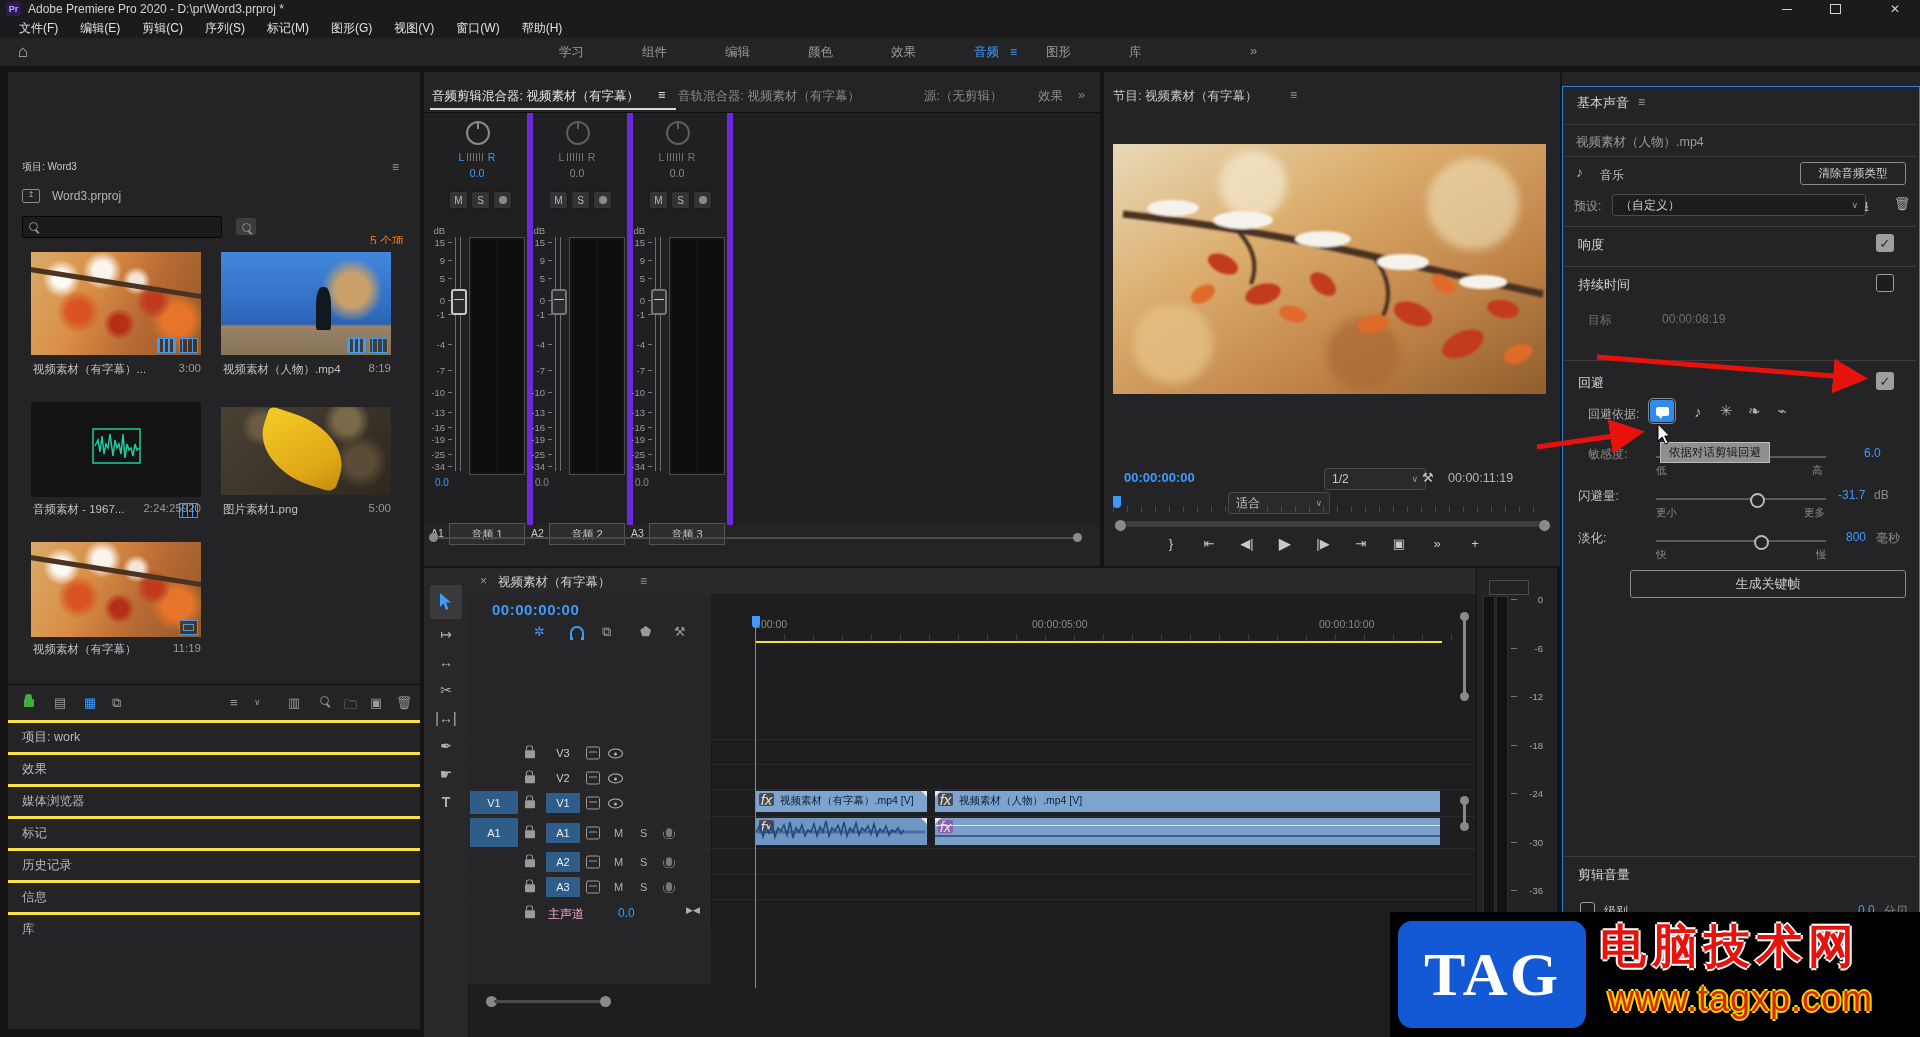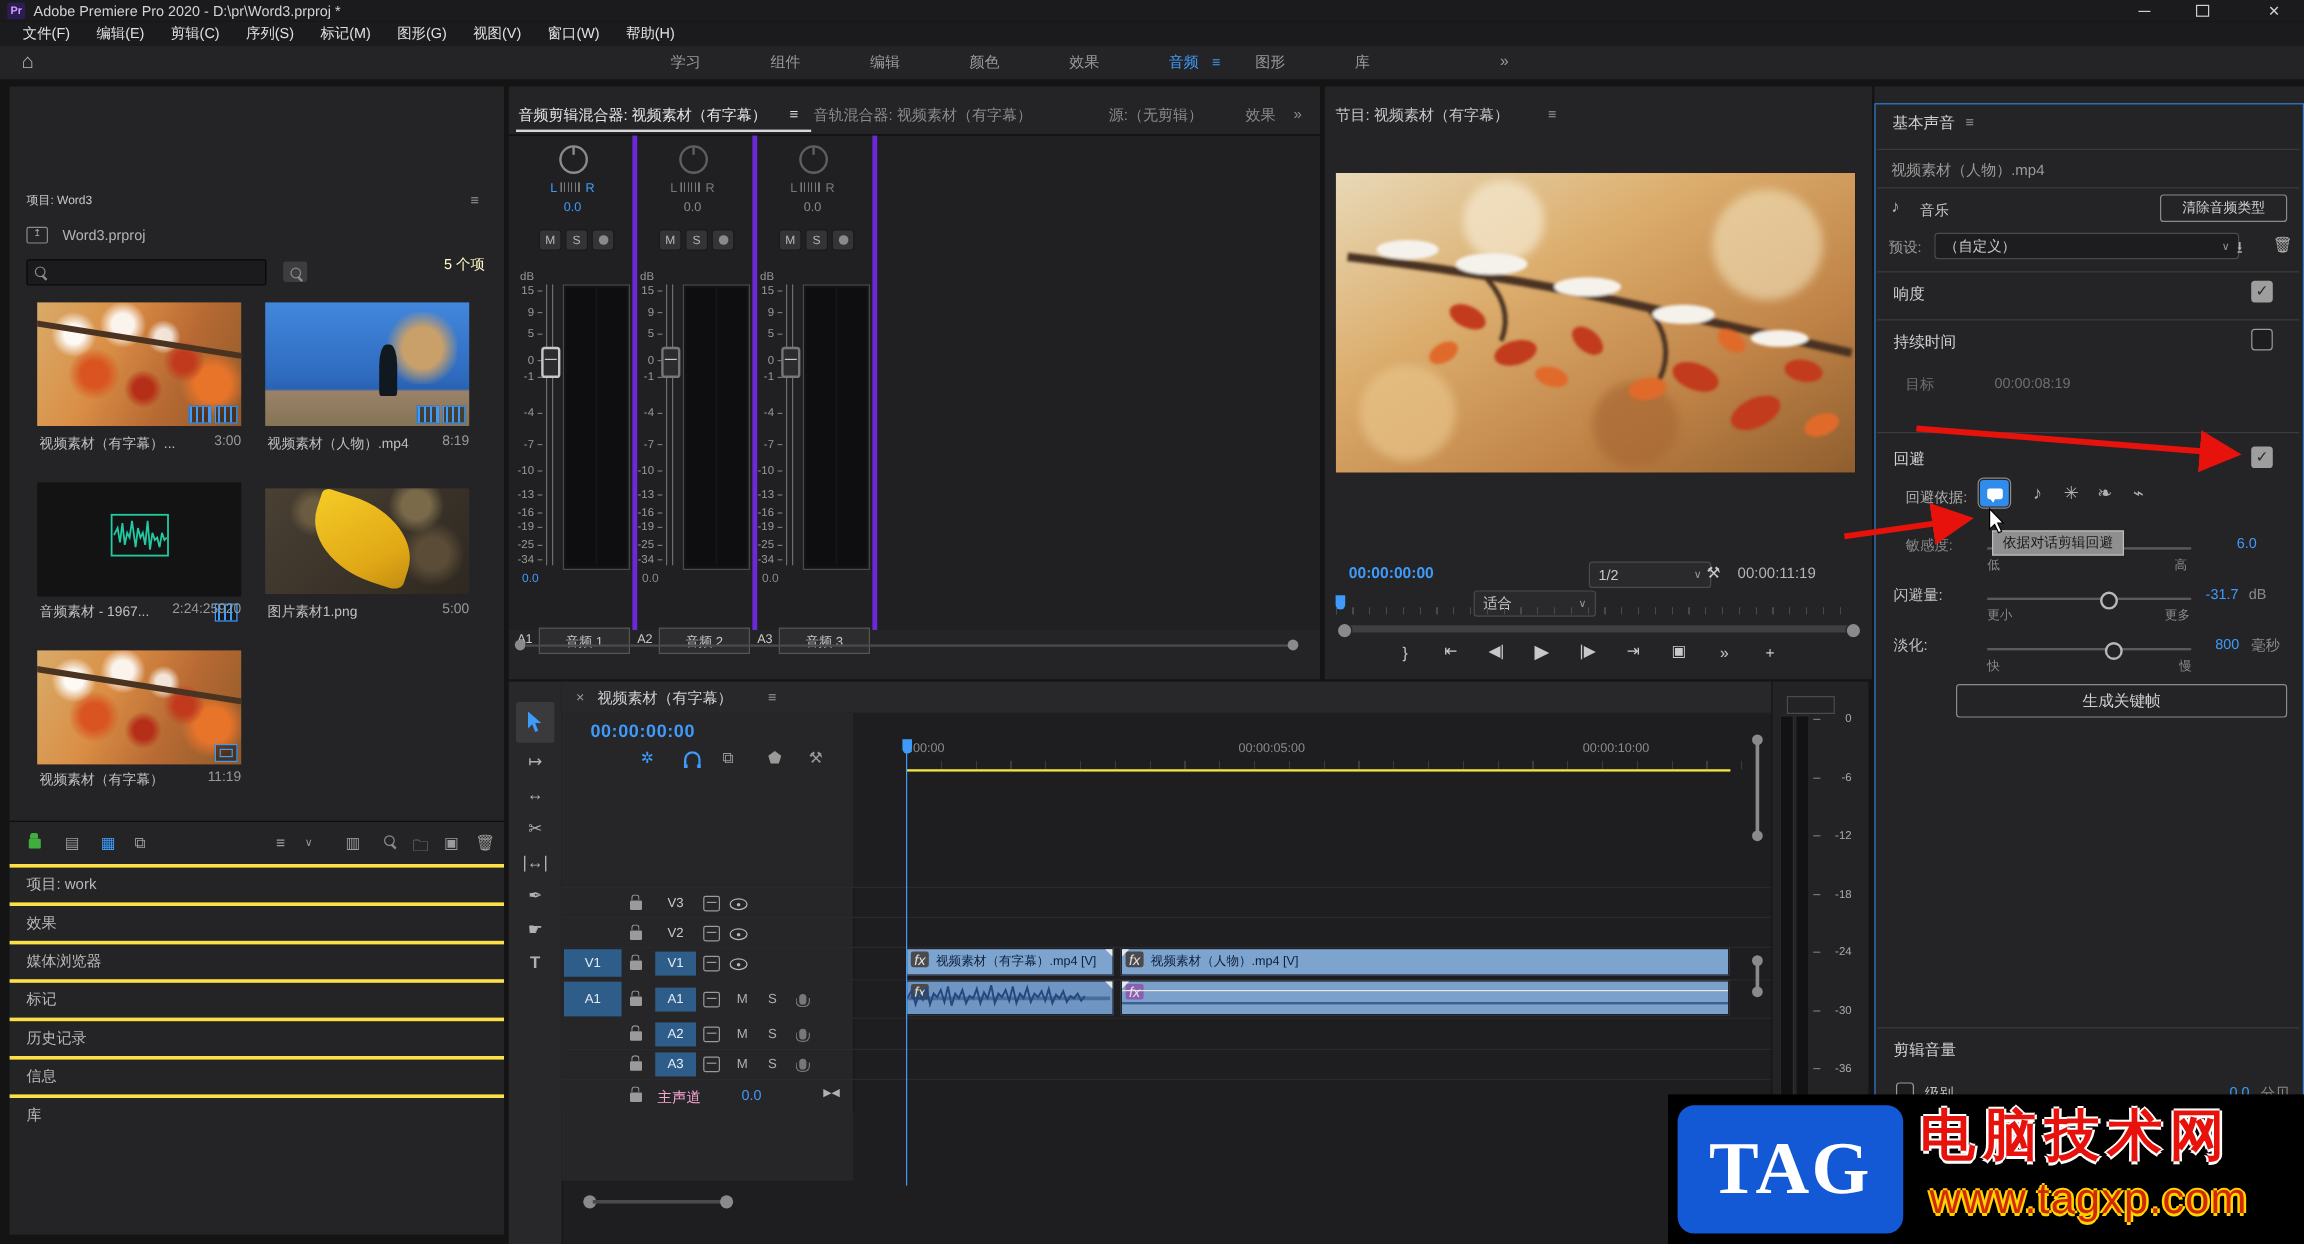--- a/index.html
+++ b/index.html
@@ -35,21 +35,21 @@
   #proj-tab{left:14px;top:88px;color:#c8c8c8;font-size:10px;}
   #proj-menu{left:384px;top:88px;color:#9a9a9a;}
   #proj-bc-icon{left:14px;top:117px;width:16px;height:12px;border:1px solid #8a8a8a;border-radius:2px;color:#aaa;font-size:8px;line-height:10px;text-align:center;}
   #proj-bc{left:44px;top:117px;color:#b4b4b4;}
   #proj-search{left:14px;top:144px;width:198px;height:20px;background:#1b1b1d;border:1px solid #070707;border-radius:2px;}
   .mag{position:absolute;width:7px;height:7px;border:1.5px solid #8a8a8a;border-radius:50%;}
   .mag::after{content:"";position:absolute;left:6px;top:6px;width:5px;height:1.5px;background:#8a8a8a;transform:rotate(45deg);transform-origin:0 0;}
   #proj-search .mag{left:6px;top:5px;}
   #proj-search-folder{left:228px;top:146px;width:20px;height:17px;background:#3d3d3f;border-radius:2px;}
   #proj-search-folder .mag{left:6px;top:5px;}
-  #proj-count{left:310px;top:140px;width:86px;text-align:right;color:#fef9c3;}
+  #proj-count{left:310px;top:161px;width:86px;text-align:right;color:#f97316;}
   #proj-grid{left:10px;top:172px;width:400px;height:438px;background:#242426;}
   .tile-label{position:absolute;font-size:11.5px;color:#c0c0c0;}
   .tile-dur{position:absolute;font-size:11.5px;color:#9a9a9a;text-align:right;}
   .thumb{position:absolute;overflow:hidden;}
   .thumb-autumn{background:
     radial-gradient(circle at 18% 26%, rgba(255,255,255,.95) 0 5%, rgba(255,255,255,0) 12%),
     radial-gradient(circle at 42% 18%, rgba(255,255,255,.9) 0 7%, rgba(255,255,255,0) 15%),
     radial-gradient(circle at 62% 28%, rgba(255,255,255,.8) 0 5%, rgba(255,255,255,0) 11%),
     radial-gradient(circle at 72% 48%, #c23a1e 0 6%, rgba(0,0,0,0) 13%),
     radial-gradient(circle at 28% 58%, #d95420 0 8%, rgba(0,0,0,0) 16%),
@@ -83,21 +83,21 @@
   .lockicon.green{background:#3fae3f;}
   #proj-lower{left:0;top:648px;width:412px;}
   .lrow{position:relative;height:29px;border-top:3px solid #fde047;display:flex;align-items:center;padding-left:14px;color:#b8b8b8;font-size:12.5px;}
 
   
   #mixer{left:424px;top:72px;width:676px;height:494px;}
   #mixer-tabs .mtab{position:absolute;top:16px;color:#8a8a8a;font-size:12.5px;white-space:nowrap;overflow:hidden;}
   #mixer-tabs .mtab.active{color:#e4e4e4;}
   #mixer-underline{left:6px;top:36px;width:246px;height:2px;background:#d8d8d8;}
   #mixer-strips{left:0px;top:40px;width:676px;height:412px;background:#202022;border-top:1px solid #0d0d0d;}
-  .strip{position:absolute;top:0;width:100px;height:412px;border-right:4px solid #6d28d9;}
+  .strip{position:absolute;top:0;width:100px;height:412px;border-right:6px solid #6d28d9;}
   .knob{position:absolute;width:20px;height:20px;border:2px solid #8a8a8a;border-radius:50%;}
   .knob::before{content:"";position:absolute;left:50%;top:-1px;width:2px;height:7px;background:#8a8a8a;transform:translateX(-50%);}
   .knob.dim2{border-color:#5e5e5e;}
   .knob.dim2::before{background:#5e5e5e;}
   .panrow{position:absolute;font-size:10.5px;}
   .panbars{display:inline-block;width:18px;height:8px;background:repeating-linear-gradient(90deg,#777 0 1px,rgba(0,0,0,0) 1px 3px);}
   .chanbtn{position:absolute;width:17px;height:16px;background:#343436;border:1px solid #1a1a1a;border-radius:3px;
     color:#b8b8b8;font-size:10px;display:flex;align-items:center;justify-content:center;}
   .recdot{width:8px;height:8px;border-radius:50%;background:#8a8a8a;}
   .scale-lab{position:absolute;font-size:9.5px;color:#9a9a9a;text-align:right;width:20px;}
@@ -185,21 +185,21 @@
   .patch::after{content:"";position:absolute;left:2px;right:2px;top:4px;border-top:1px solid #9a9a9a;}
   .eye{position:absolute;left:140px;top:50%;transform:translateY(-50%);width:15px;height:15px;}
   .eye::before{content:"";position:absolute;left:0;top:3px;width:13px;height:8px;border:1.3px solid #b8b8b8;border-radius:50%;}
   .eye::after{content:"";position:absolute;left:6px;top:7px;width:3px;height:3px;background:#b8b8b8;border-radius:50%;}
   .msbtn{position:absolute;top:50%;transform:translateY(-50%);color:#b0b0b0;font-size:11px;}
   .mic{position:absolute;top:50%;transform:translateY(-52%);width:6px;height:9px;background:#777;border-radius:3px;}
   .mic::before{content:"";position:absolute;left:-3px;top:3px;width:10px;height:7px;border:1px solid #777;border-top:none;border-radius:0 0 5px 5px;}
   .rowlock{position:absolute;left:57px;top:50%;transform:translateY(-62%);}
   .clip{position:absolute;border:1px solid #20222a;box-sizing:border-box;}
   .clip .fx{position:absolute;left:3px;top:2px;width:15px;height:13px;background:#4a4a4c;border-radius:2px;color:#e0e0e0;
-    font-size:12px;font-style:italic;display:flex;align-items:center;justify-content:center;}
+    font-size:15px;font-style:italic;display:flex;align-items:center;justify-content:center;}
   .clip .fx.purple{background:#8a5fb0;}
   .clip .cliplab{position:absolute;left:24px;top:3px;font-size:10.5px;color:#0d1f38;white-space:nowrap;overflow:hidden;}
   .notch-r{position:absolute;right:0;top:0;border-top:6px solid #e8e8e8;border-left:6px solid transparent;}
   .notch-l{position:absolute;left:0;top:0;border-top:6px solid #e8e8e8;border-right:6px solid transparent;}
   #tl-playhead{position:absolute;left:287px;top:48px;width:1px;height:372px;background:#3f9bfa;z-index:10;}
   #tl-playflag{position:absolute;left:284px;top:48px;width:8px;height:12px;background:#3f9bfa;border-radius:0 0 4px 4px;z-index:10;}
   .vscroll{position:absolute;width:3px;background:#8a8a8c;}
   .vscap{position:absolute;width:9px;height:9px;border-radius:50%;background:#8a8a8c;}
 
   

